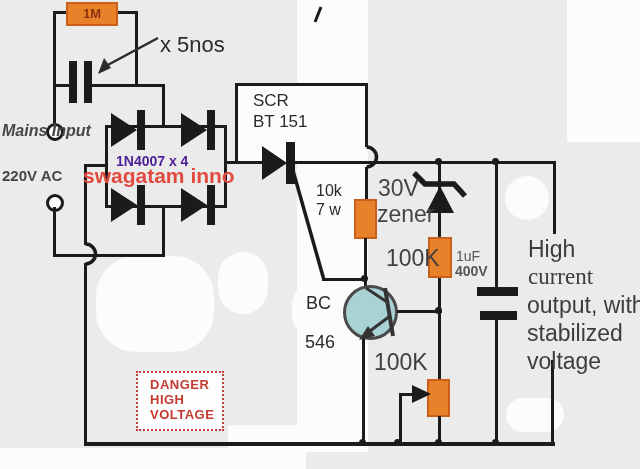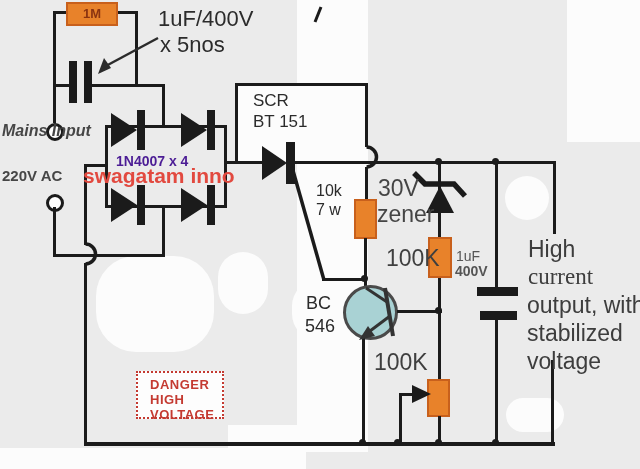--- a/index.html
+++ b/index.html
@@ -134,43 +134,42 @@
     <polyline points="414,173 425,184 454,184 465,196" stroke="#1b1b1b" stroke-width="5.5" fill="none"></polyline>
     <polygon points="440,186 426,213 454,213" fill="#1b1b1b"></polygon>
     <polygon points="431,394 412,385 412,403" fill="#1b1b1b"></polygon>
     <path d="M 315 22 L 321 7" stroke="#1b1b1b" stroke-width="3" fill="none"></path>
   </svg>
 
   <div class="rbox" style="left:66px;top:2px;width:52px;height:24px;text-align:center;">
     <span class="lbl" style="position:static;font-size:13px;font-weight:bold;color:#8a3310;line-height:20px;">1M</span>
   </div>
 
-  <div class="lbl" style="left:158px;top:6px;font-size:22px;">1uF/400V</div>
   <div class="lbl" style="left:160px;top:32px;font-size:22px;">x 5nos</div>
   <div class="lbl" style="left:2px;top:122px;font-size:16px;font-weight:600;color:var(--grey);font-style:italic;">Mains Input</div>
   <div class="lbl" style="left:2px;top:167px;font-size:15px;font-weight:700;color:var(--grey);">220V AC</div>
   <div class="lbl" style="left:116px;top:153px;font-size:14px;font-weight:700;color:#4c1d95;z-index:3;">1N4007 x 4</div>
   <div class="lbl" style="left:83px;top:164px;font-size:21px;font-weight:600;color:var(--red);z-index:4;">swagatam inno</div>
   <div class="lbl" style="left:253px;top:91px;font-size:17px;">SCR</div>
   <div class="lbl" style="left:253px;top:112px;font-size:17px;">BT 151</div>
   <div class="lbl" style="left:316px;top:182px;font-size:16px;">10k</div>
   <div class="lbl" style="left:316px;top:201px;font-size:16px;">7 w</div>
   <div class="lbl" style="left:378px;top:175px;font-size:23px;color:#454545;">30V</div>
   <div class="lbl" style="left:377px;top:201px;font-size:23px;color:#454545;">zener</div>
   <div class="lbl" style="left:386px;top:245px;font-size:23px;color:#3f3f3f;">100K</div>
   <div class="lbl" style="left:456px;top:248px;font-size:14px;font-weight:400;color:#555;">1uF</div>
   <div class="lbl" style="left:455px;top:263px;font-size:14px;font-weight:700;color:#555;">400V</div>
   <div class="lbl" style="left:306px;top:293px;font-size:18px;z-index:3;">BC</div>
-  <div class="lbl" style="left:305px;top:316px;font-size:18px;z-index:3;">546</div>
+  <div class="lbl" style="left:305px;top:332px;font-size:18px;z-index:3;">546</div>
   <div class="lbl" style="left:374px;top:349px;font-size:23px;color:#3f3f3f;">100K</div>
   <div class="lbl" style="left:528px;top:236px;font-size:23px;color:#3d3d3d;">High</div>
   <div class="lbl" style="left:528px;top:264px;font-size:23px;color:#3d3d3d;font-family:Liberation Serif, serif;">current</div>
   <div class="lbl" style="left:527px;top:292px;font-size:23px;color:#3d3d3d;">output, with</div>
   <div class="lbl" style="left:527px;top:320px;font-size:23px;color:#3d3d3d;">stabilized</div>
   <div class="lbl" style="left:527px;top:348px;font-size:23px;color:#3d3d3d;">voltage</div>
 
-  <div style="position:absolute;left:136px;top:371px;width:88px;height:48px;border:2px dotted var(--danger);background:#fdfdfd;box-sizing:border-box;padding:4px 0 0 12px;">
+  <div style="position:absolute;left:136px;top:371px;width:88px;height:60px;border:2px dotted var(--danger);background:#fdfdfd;box-sizing:border-box;padding:4px 0 0 12px;">
     <div style="font-size:13px;font-weight:700;color:var(--danger);line-height:15px;letter-spacing:.5px;">DANGER</div>
     <div style="font-size:13px;font-weight:700;color:var(--danger);line-height:15px;letter-spacing:.5px;">HIGH</div>
     <div style="font-size:13px;font-weight:700;color:var(--danger);line-height:15px;letter-spacing:.5px;">VOLTAGE</div>
   </div>
 
 </div>
 
 </body></html>

